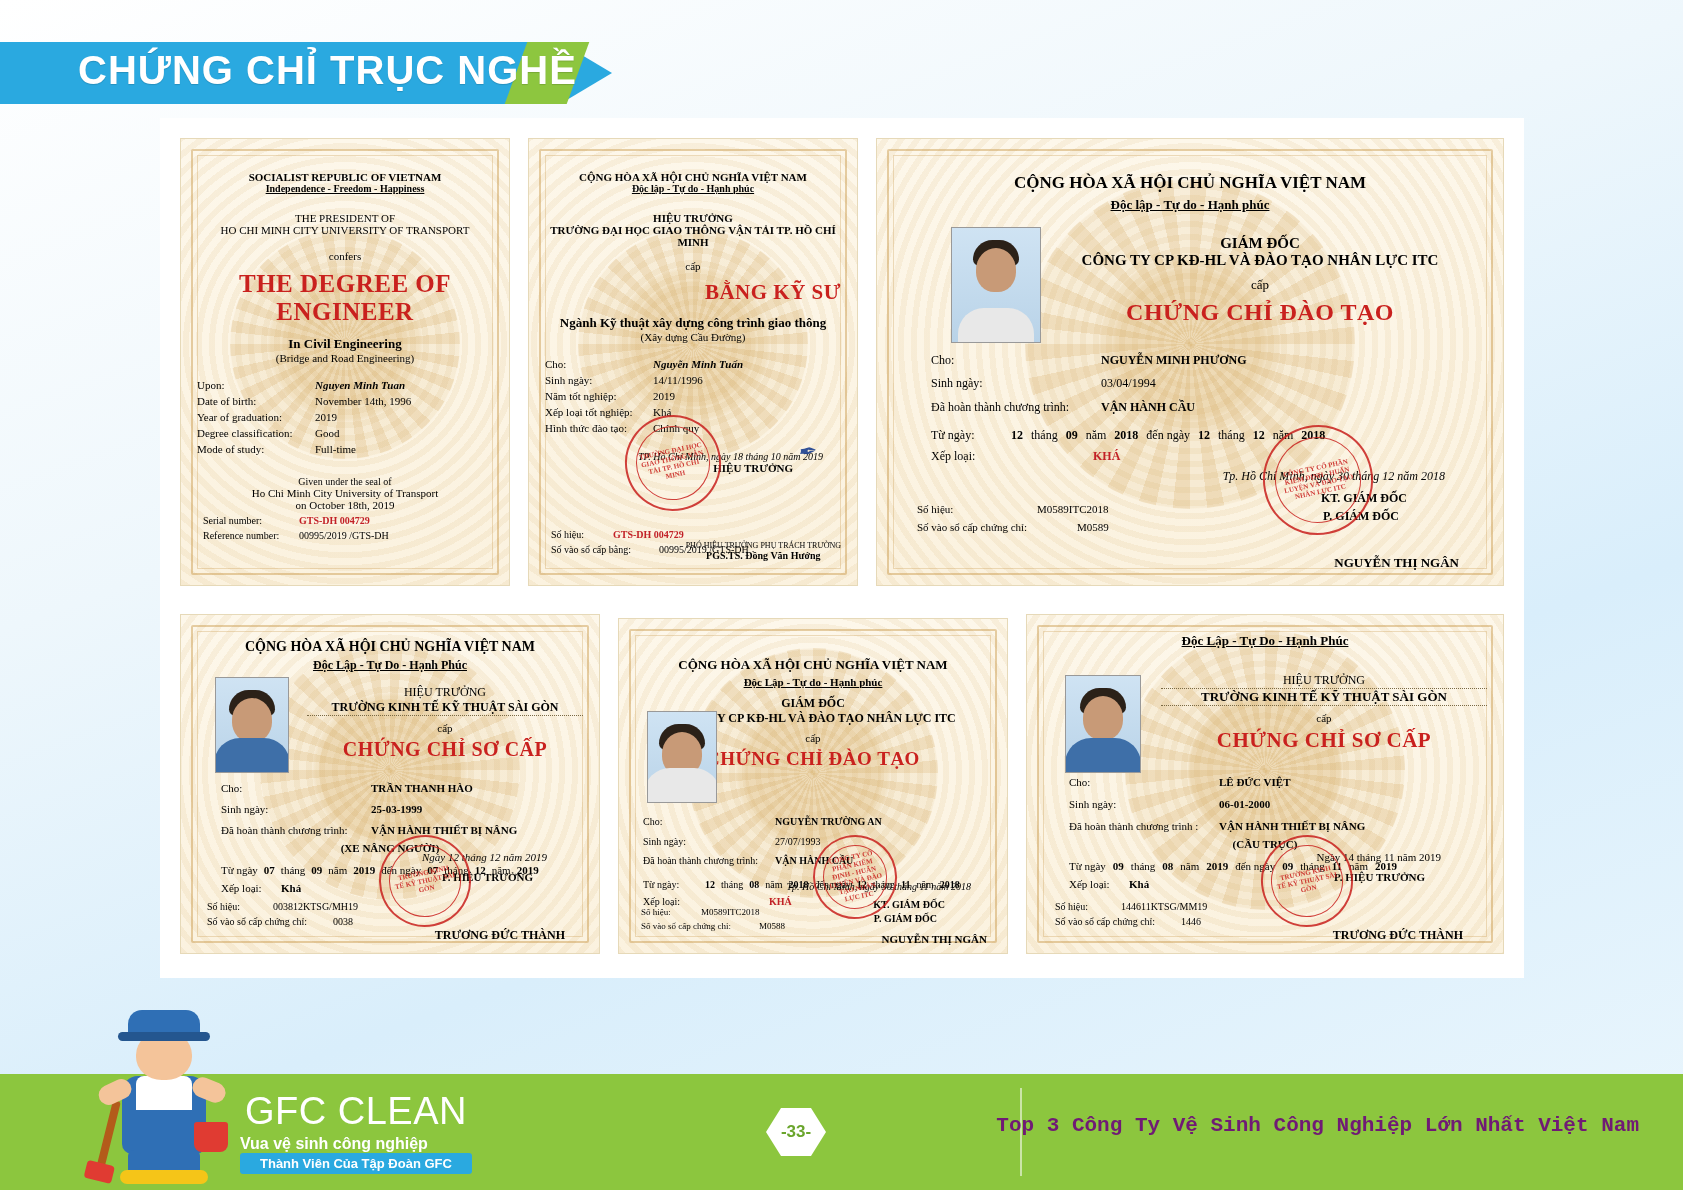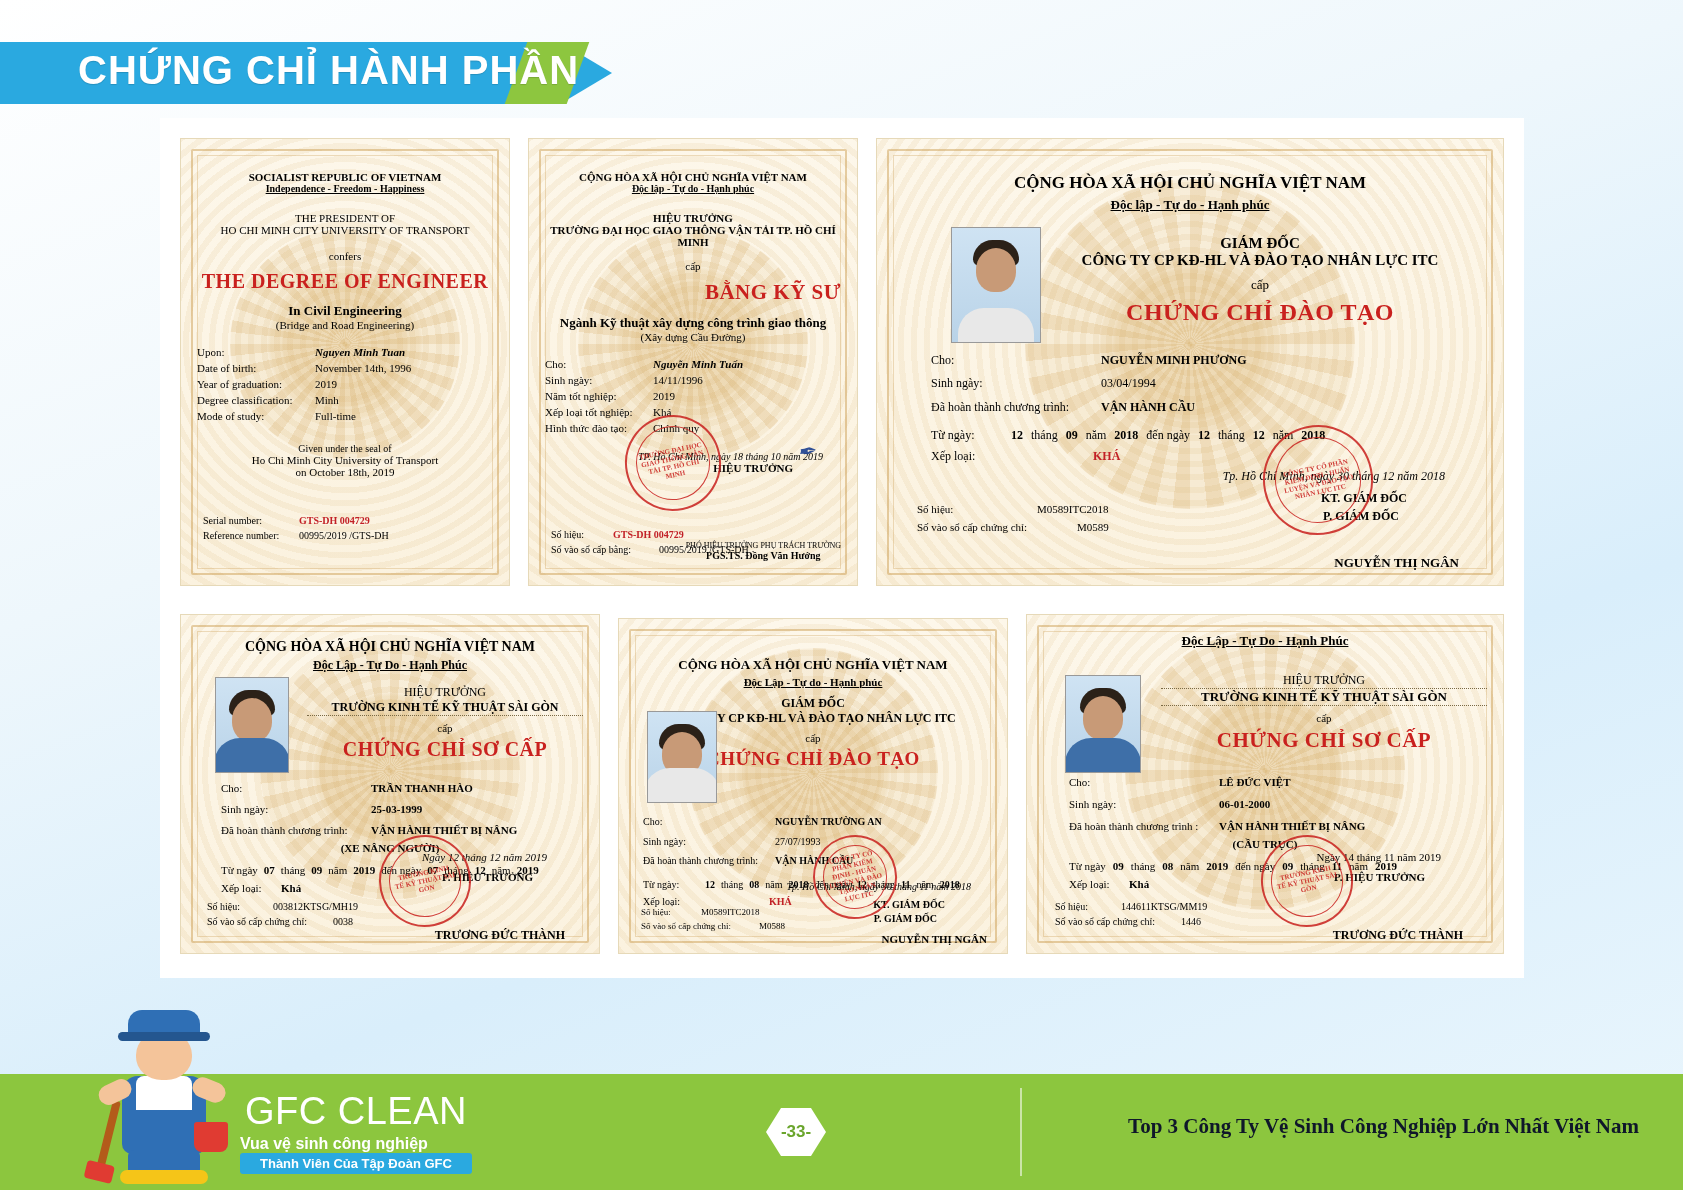--- a/index.html
+++ b/index.html
@@ -134,22 +134,22 @@
     display:inline-block; margin-top:0; background:#2aa9e0; color:#fff;
     font-size:13px; font-weight:bold; padding:3px 20px; border-radius:3px;
   }
   .page-badge{
     position:absolute; left:766px; bottom:34px; width:60px; height:48px;
     background:#ffffff; color:#6aa52c; font-family:"Liberation Sans",sans-serif;
     font-weight:bold; font-size:17px; display:flex; align-items:center; justify-content:center;
     clip-path: polygon(25% 0,75% 0,100% 50%,75% 100%,25% 100%,0 50%);
   }
   .foot-right{
-    position:absolute; right:44px; top:40px; color:#0f172a;
-    font-family:Liberation Serif, serif; font-size:21px; font-weight:bold;
+    position:absolute; right:44px; top:40px; color:#701a75;
+    font-family:Liberation Mono, monospace; font-size:21px; font-weight:bold;
   }
   
   .mascot{ position:absolute; left:84px; bottom:6px; width:160px; height:180px; }
   .m-hat{ position:absolute; left:44px; top:6px; width:72px; height:26px; background:#2f6fb5; border-radius:14px 14px 4px 4px;}
   .m-hat:after{ content:""; position:absolute; left:-10px; bottom:-5px; width:92px; height:9px; background:#24568f; border-radius:5px;}
   .m-face{ position:absolute; left:52px; top:26px; width:56px; height:50px; background:#f4c49a; border-radius:50% 50% 46% 46%;}
   .m-body{ position:absolute; left:38px; top:72px; width:84px; height:78px; background:#2f6fb5; border-radius:16px 16px 10px 10px;}
   .m-shirt{ position:absolute; left:52px; top:72px; width:56px; height:34px; background:#ffffff; border-radius:8px 8px 0 0;}
   .m-armL{ position:absolute; left:14px; top:78px; width:34px; height:20px; background:#f4c49a; border-radius:10px; transform:rotate(-25deg);}
   .m-armR{ position:absolute; left:108px; top:76px; width:34px; height:20px; background:#f4c49a; border-radius:10px; transform:rotate(22deg);}
@@ -157,53 +157,53 @@
   .m-mop{ position:absolute; left:20px; top:96px; width:8px; height:74px; background:#b35b1a; transform:rotate(14deg); border-radius:3px;}
   .m-mop:after{ content:""; position:absolute; left:-10px; bottom:-8px; width:28px; height:18px; background:#e03b32; border-radius:4px;}
   .m-legs{ position:absolute; left:44px; top:146px; width:72px; height:26px; background:#2f6fb5; border-radius:6px;}
   .m-boots{ position:absolute; left:36px; top:166px; width:88px; height:14px; background:#f5c518; border-radius:7px;}
 </style>
 </head>
 <body>
 
 <div class="header-band"></div>
 <div class="header-slash"></div>
-<div class="header-title">CHỨNG CHỈ HÀNH PHẦN</div>
+<div class="header-title">CHỨNG CHỈ TRỤC NGHỀ</div>
 
 <div class="gallery">
 
   <div class="cert" style="left:20px; top:20px; width:330px; height:448px;">
     <div class="paper"></div>
     <div class="seal-bg"></div>
     <div class="c-body">
       <div class="ln t-sm bold" style="margin-top:22px;">SOCIALIST REPUBLIC OF VIETNAM</div>
       <div class="ln t-xs bold u">Independence - Freedom - Happiness</div>
       <div class="ln t-sm" style="margin-top:18px;">THE PRESIDENT OF</div>
       <div class="ln t-sm">HO CHI MINH CITY UNIVERSITY OF TRANSPORT</div>
       <div class="ln t-sm" style="margin-top:14px;">confers</div>
-      <div class="ln title-red" style="font-size:20px; margin-top:8px;">THE DEGREE OF ENGINEER</div>
+      <div class="ln title-red" style="font-size:25px; margin-top:8px;">THE DEGREE OF ENGINEER</div>
       <div class="ln t-md bold" style="margin-top:10px;">In Civil Engineering</div>
       <div class="ln t-sm">(Bridge and Road Engineering)</div>
 
       <div style="margin-top:14px;">
         <div class="row">
           <div class="lbl">Upon:</div>
           <div class="val script">Nguyen Minh Tuan</div>
         </div>
         <div class="row">
           <div class="lbl">Date of birth:</div>
           <div class="val">November 14th, 1996</div>
         </div>
         <div class="row">
           <div class="lbl">Year of graduation:</div>
           <div class="val">2019</div>
         </div>
         <div class="row">
           <div class="lbl">Degree classification:</div>
-          <div class="val">Minh</div>
+          <div class="val">Good</div>
         </div>
         <div class="row">
           <div class="lbl">Mode of study:</div>
           <div class="val">Full-time</div>
         </div>
       </div>
 
       <div class="ln t-xs" style="margin-top:18px;">Given under the seal of</div>
       <div class="ln t-sm">Ho Chi Minh City University of Transport</div>
       <div class="ln t-sm">on October 18th, 2019</div>

